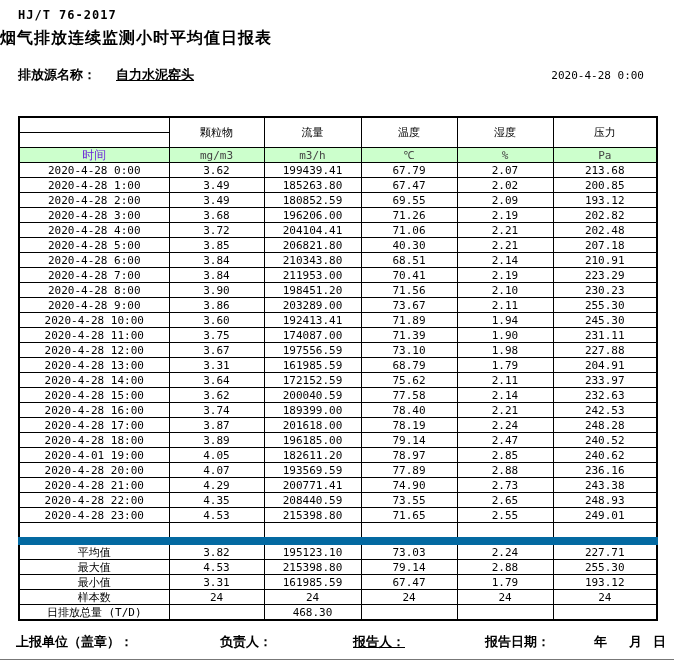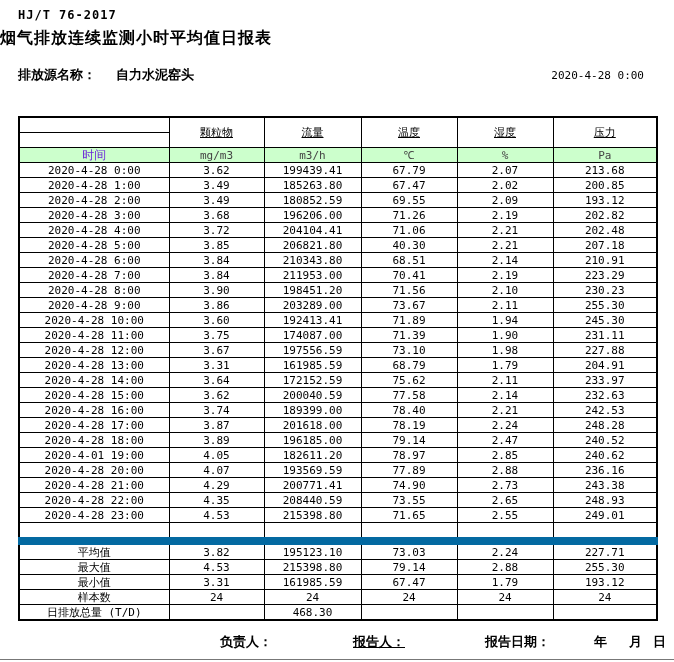--- a/index.html
+++ b/index.html
@@ -10,37 +10,37 @@
   .std-no {
     position:absolute; left:18px; top:8px;
     font-size:12px; font-weight:bold; letter-spacing:1px;
     font-family:"DejaVu Sans Mono", monospace;
   }
   .title {
     position:absolute; left:0; top:28px; width:100%;
     text-align:left; font-size:16px; font-weight:bold; letter-spacing:1px;
   }
   .source-line { position:absolute; left:18px; top:66px; font-size:13px; font-weight:bold; }
-  .source-line .name { margin-left:20px; }
+  .source-line .name { margin-left:20px;text-decoration:underline; }
   .report-dt {
     position:absolute; right:30px; top:69px; font-size:11px;
     font-family:"DejaVu Sans Mono", monospace;
   }
   table.report {
     position:absolute; left:18px; top:116px;
     width:638px; border-collapse:collapse; table-layout:fixed;
     border:2px solid #000;
   }
   table.report td {
     border:1px solid #000; padding:0; text-align:center;
     font-size:11px; line-height:1; height:14px;
     font-family:"DejaVu Sans Mono", monospace;
     overflow:hidden; white-space:nowrap;
   }
-  td.colhead { font-family:"Liberation Sans", sans-serif; font-size:12px; height:13px;text-decoration:underline; }
+  td.colhead { font-family:"Liberation Sans", sans-serif; font-size:12px; height:13px; }
   tr.unit-row td { background:#ccffcc; height:14px; color:#444; }
   tr.unit-row td.time-head { color:#6d28d9; font-family:"Liberation Sans", sans-serif; font-size:12px; }
   td.cjk { font-family:"Liberation Sans", sans-serif; font-size:12px; }
   tr.summary-start td { border-top:8px solid #0369a1; }
   tr.spacer td { height:14px; }
   .foot-note { position:absolute; left:16px; top:612px; font-size:12px; font-weight:bold; }
   .sign-row { position:absolute; left:0; top:633px; width:100%; height:16px; font-size:13px; font-weight:bold; }
   .sign-row span { position:absolute; top:0; white-space:nowrap; }
   .lbl-unit { left:16px; }
   .lbl-resp { left:220px; }
@@ -333,20 +333,21 @@
           <td>468.30</td>
           <td></td>
           <td></td>
           <td></td>
         </tr>
       </tbody>
   </table>
 
 
   <div class="sign-row">
+    <span class="lbl-unit">上报单位（盖章）：</span>
     <span class="lbl-resp">负责人：</span>
     <span class="lbl-reporter">报告人：</span>
     <span class="lbl-date">报告日期：</span>
     <span class="lbl-year">年</span>
     <span class="lbl-month">月</span>
     <span class="lbl-day">日</span>
   </div>
 
   <div class="bottom-line"></div>
 </div>

